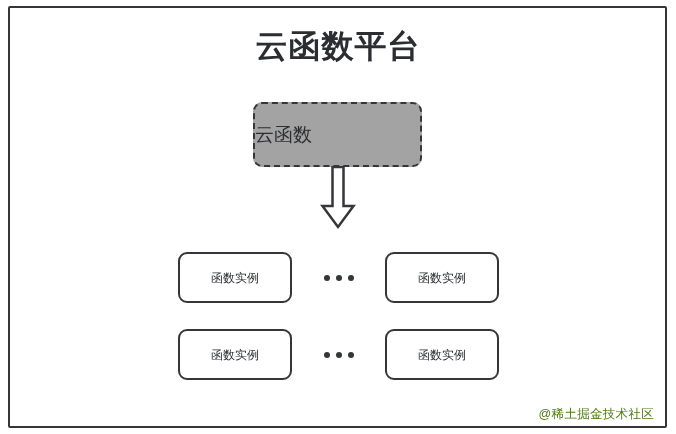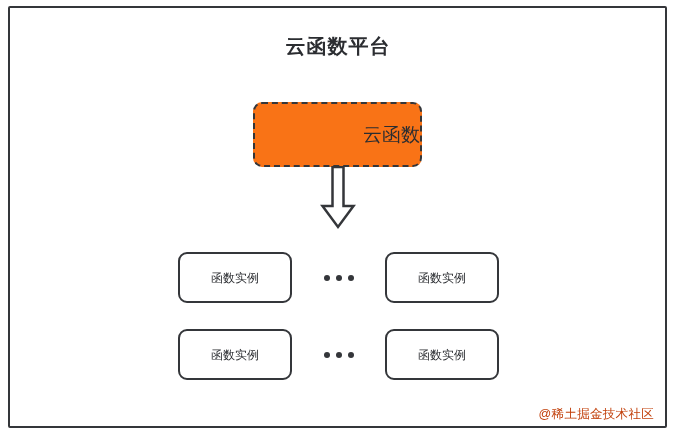--- a/index.html
+++ b/index.html
@@ -36,42 +36,42 @@
     background: #ffffff;
   }
 
   
   .platform-title {
     position: absolute;
     left: 0;
     top: 26px;
     width: 676px;
     text-align: center;
-    font-size: 20px;
+    font-size: 32px;
     font-weight: 700;
     letter-spacing: 1px;
     color: #2b2d31;
     line-height: 40px;
     white-space: nowrap;
   }
 
   
   .fn-dashed-box {
     position: absolute;
     left: 253px;
     top: 102px;
     width: 169px;
     height: 65px;
     box-sizing: border-box;
     border: 2.5px dashed #34363a;
     border-radius: 9px;
-    background: #f97316;
-    display: flex;
-    align-items: center;
-    justify-content: flex-end;
+    background: #a3a3a3;
+    display: flex;
+    align-items: center;
+    justify-content: flex-start;
   }
   .fn-dashed-box .label {
     font-size: 19px;
     font-weight: 400;
     color: #2b2d31;
     line-height: 1;
     white-space: nowrap;
   }
 
   
@@ -132,21 +132,21 @@
     border-radius: 50%;
     background: #34363a;
   }
 
   
   .watermark {
     position: absolute;
     right: 22px;
     bottom: 14px;
     font-size: 12.5px;
-    color: #c2410c;
+    color: #4d7c0f;
     letter-spacing: 0.3px;
     white-space: nowrap;
     line-height: 1;
     user-select: none;
   }
 </style>
 </head>
 <body>
 
 <div id="canvas">

